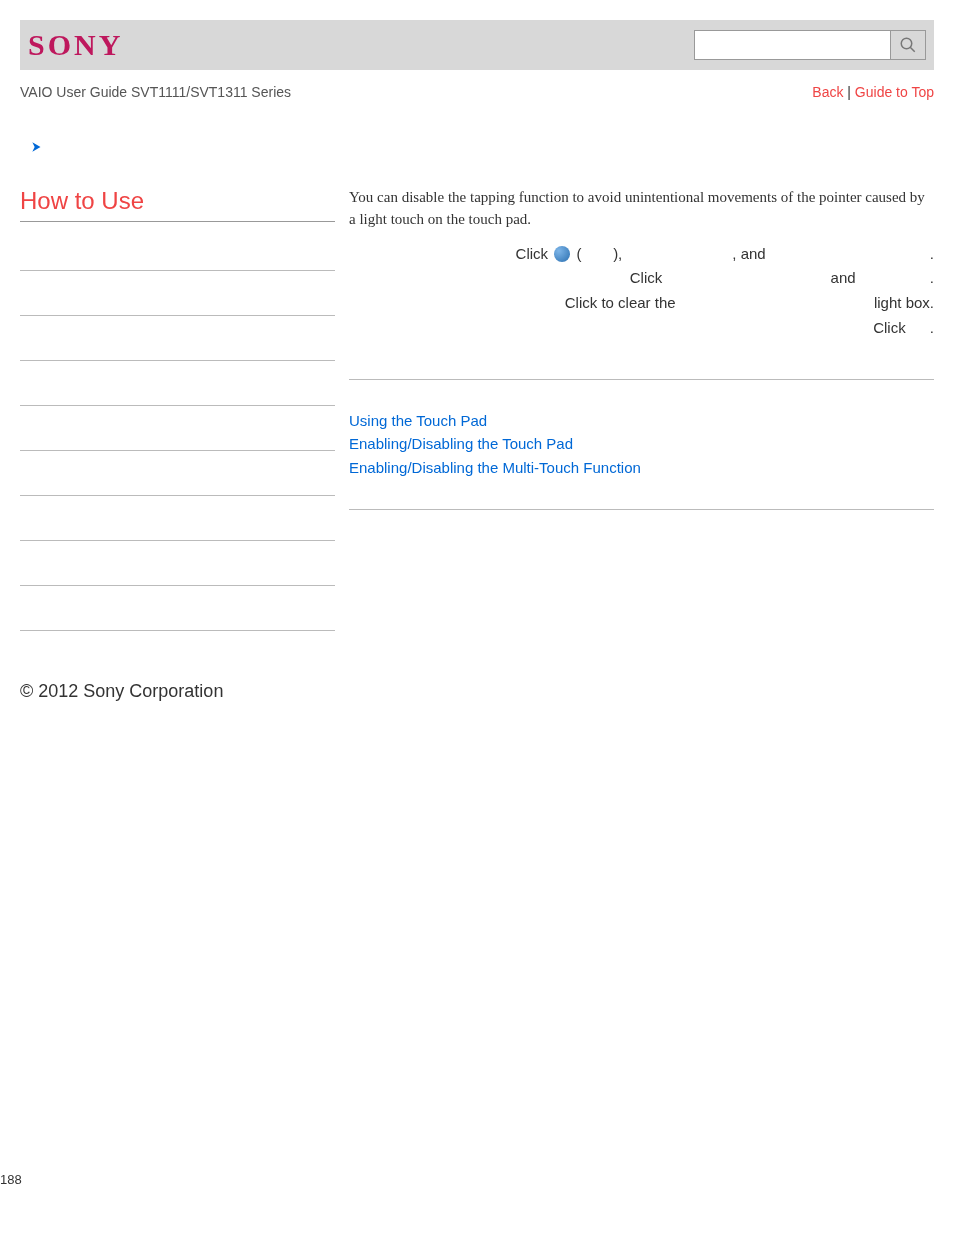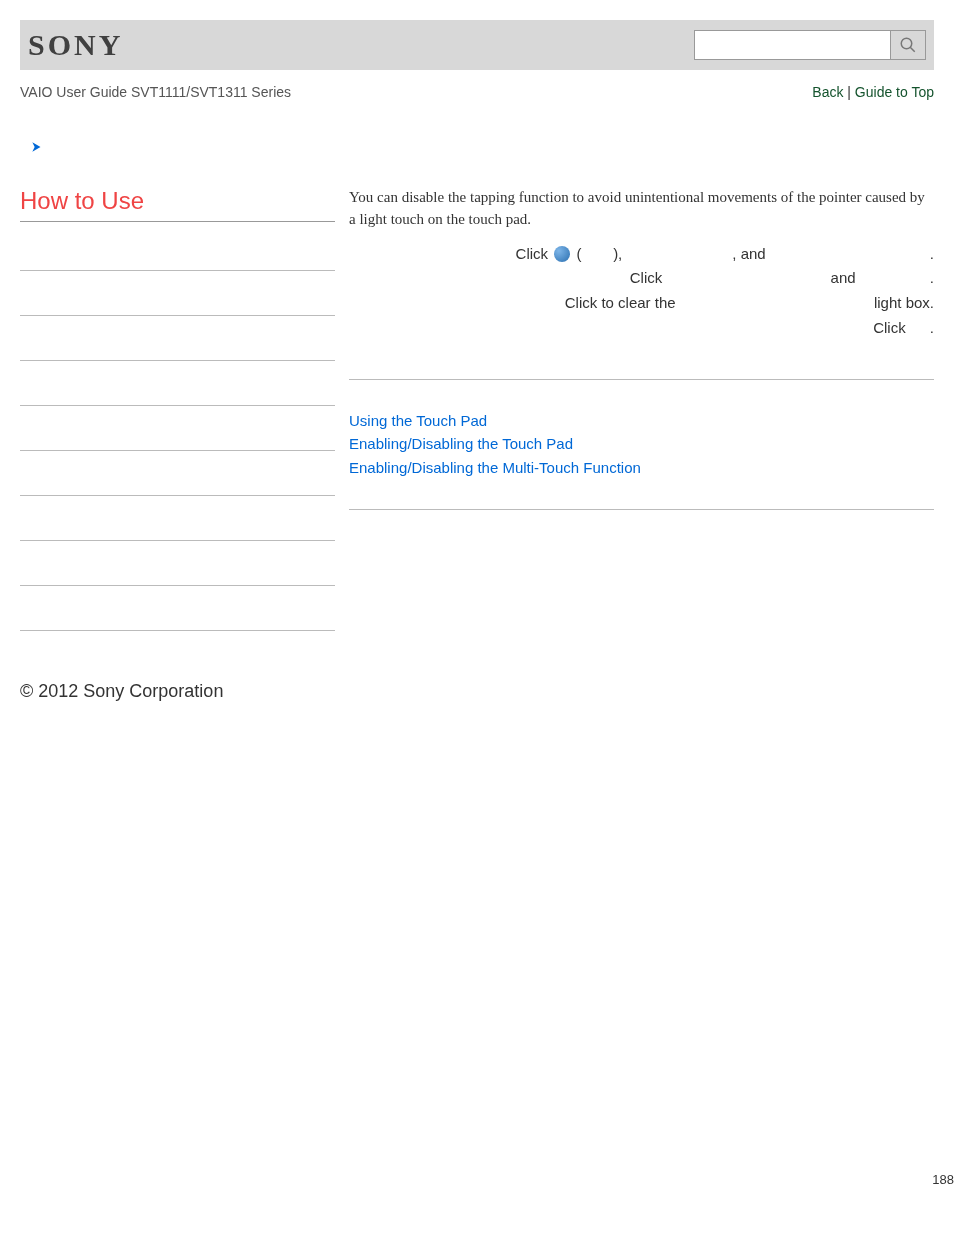--- a/index.html
+++ b/index.html
@@ -19,21 +19,21 @@
     display: flex;
     align-items: center;
     justify-content: space-between;
     padding: 0 8px;
   }
   .logo {
     font-family: "Times New Roman", serif;
     font-weight: bold;
     font-size: 30px;
     letter-spacing: 3px;
-    color: #404040;
+    color: #be185d;
   }
   .search-wrap {
     display: flex;
     align-items: center;
     border: 1px solid #999;
     height: 30px;
     background: #d8d8d8;
   }
   .search-input {
     width: 195px;
@@ -58,21 +58,21 @@
   .search-btn svg { width: 18px; height: 18px; stroke: #777; fill: none; stroke-width: 2; }
   .subhead {
     margin: 14px 20px 0 20px;
     display: flex;
     justify-content: space-between;
     align-items: flex-end;
     font-size: 14px;
   }
   .subhead-left { color: #555; }
   .subhead-right { color: #333; }
-  .subhead-right a { color: #14532d; text-decoration: none; cursor: pointer; }
+  .subhead-right a { color: #ef4444; text-decoration: none; cursor: pointer; }
   .breadcrumb-arrow {
     margin: 40px 0 0 30px;
   }
   .breadcrumb-arrow svg { width: 14px; height: 14px; fill: #0068d6; }
   .body-wrap {
     display: flex;
     margin: 30px 20px 0 20px;
   }
   .leftcol {
     width: 315px;
@@ -104,21 +104,21 @@
     width: 16px; height: 16px;
     border-radius: 50%;
     background: radial-gradient(circle at 30% 30%, #7db5e8, #2a6fb0);
     vertical-align: -3px;
     margin: 0 2px;
   }
   .hr { border: none; border-top: 1px solid #bbb; margin: 0 0 30px 0; }
   .related a { display: block; color: #0068d6; text-decoration: none; margin: 2px 0; font-size: 15px; cursor: pointer; }
   .hr2 { border: none; border-top: 1px solid #bbb; margin: 30px 0 0 0; }
   .copyright { margin: 50px 20px 0 20px; font-size: 18px; color: #333; }
-  .page-no { text-align: right; font-size: 13px; margin-top: 470px; color: #333; }
+  .page-no { text-align: left; font-size: 13px; margin-top: 470px; color: #333; }
 </style>
 </head>
 <body>
 
 <div class="topbar">
   <div class="logo">SONY</div>
   <div class="search-wrap">
     <input class="search-input" type="text" placeholder="" style="">
     <button class="search-btn">
       <svg viewBox="0 0 24 24">

